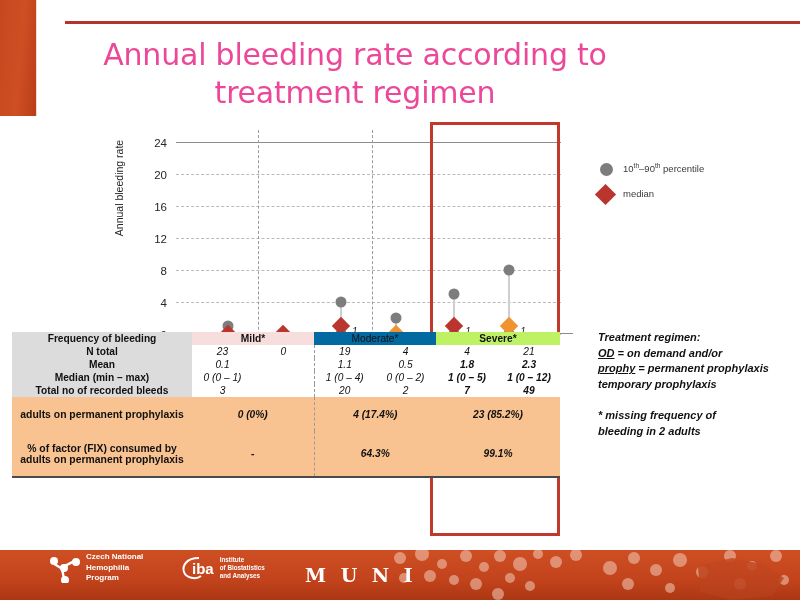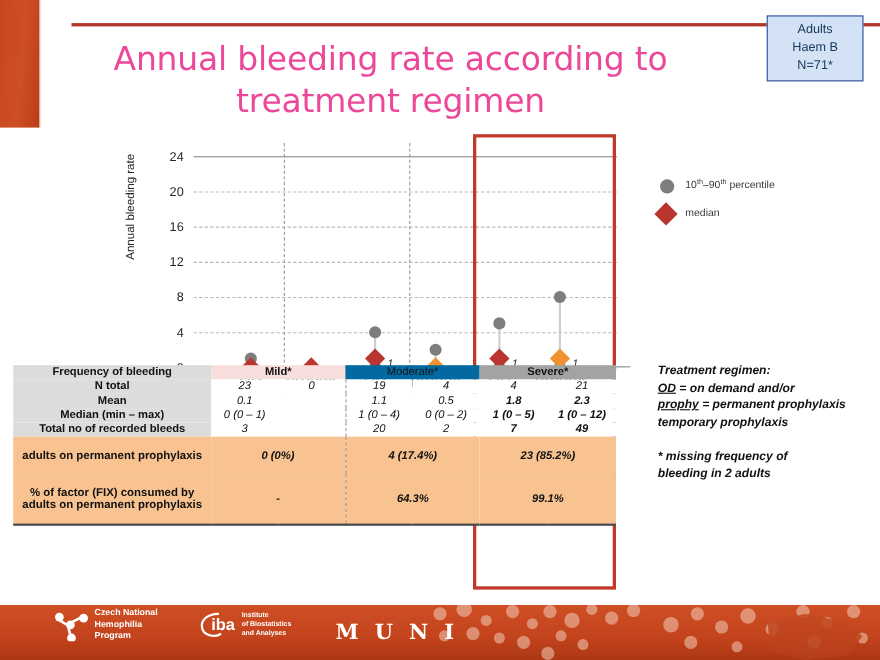--- a/index.html
+++ b/index.html
@@ -116,21 +116,21 @@
   #tbl td {
     border: 0; padding: 1px 2px; font-size: 10.2px; text-align: center;
     vertical-align: middle; color: #111;
   }
   .rowhead {
     background: #dcdcdc; font-weight: bold; font-size: 10.4px;
     border-right: 1px solid #ffffff;
   }
   .h-mild { background: #f7dedd; font-weight: bold; font-size: 14px; }
   .h-mod  { background: #0369a1; font-weight: normal; font-size: 14px; }
-  .h-sev  { background: #a3a3a3; color: #ffffff; font-weight: bold; font-size: 14px; }
+  .h-sev  { background: #bef264; color: #ffffff; font-weight: bold; font-size: 14px; }
   .val { background: #ffffff; font-style: italic; font-size: 10.5px; }
   .val.red { color: #e8231a; font-weight: bold; }
   .orange-row { background: #f9c391; font-style: italic; font-weight: bold; font-size: 13px; }
   .orange-row.red { color: #e8231a; }
   .thickline td { border-top: 2.2px solid #4a4a4a; }
   .thinline td { border-top: 1px solid #7d7d7d; }
   .dashsep { border-left: 1px dashed #9a9a9a !important; }
 
   
   #footer {
@@ -151,25 +151,20 @@
 </style>
 </head>
 <body>
 
 <div id="slide">
 
   <div class="left-block"></div>
   <div class="title-rule"></div>
   <div class="slide-title">Annual bleeding rate according to treatment regimen</div>
 
-  <div class="badge">
-    <span>Adults</span>
-    <span>Haem B</span>
-    <span>N=71*</span>
-  </div>
 
   <div id="chart">
     <div class="y-title">Annual bleeding rate</div>
     <div class="plot" id="plot">
         <div class="gridline" style="top: 192px;">
           <span class="ytick">0</span>
         </div>
         <div class="gridline" style="top: 160px;">
           <span class="ytick">4</span>
         </div>

